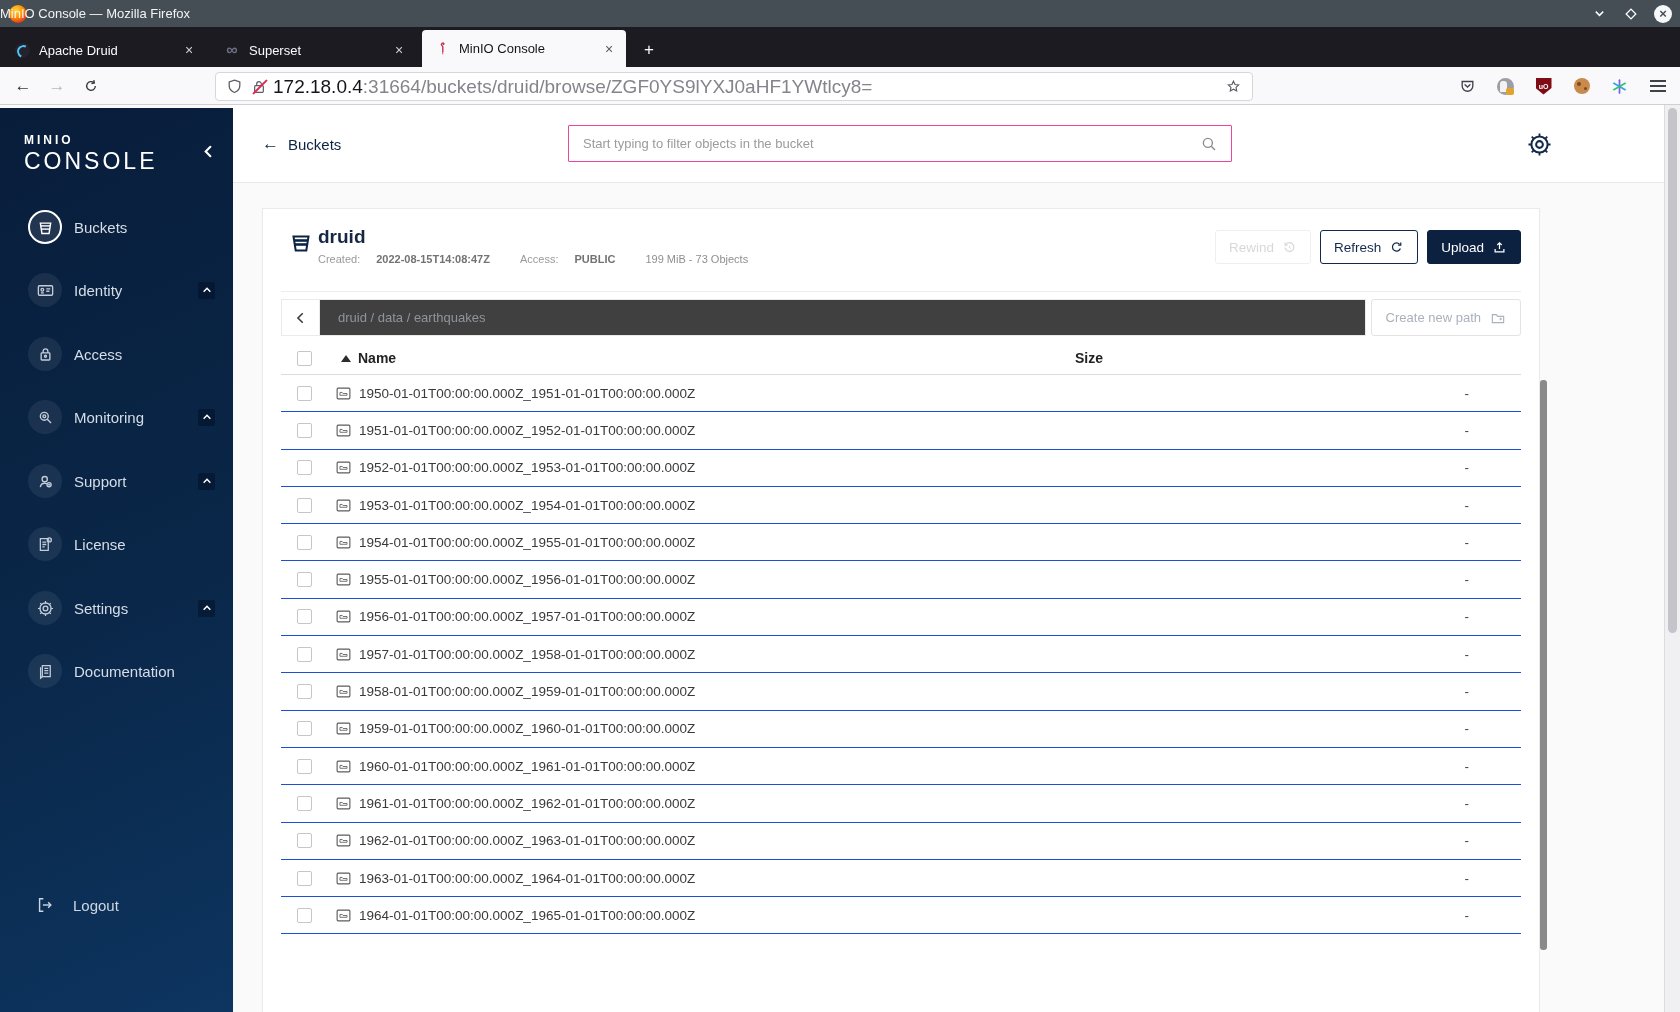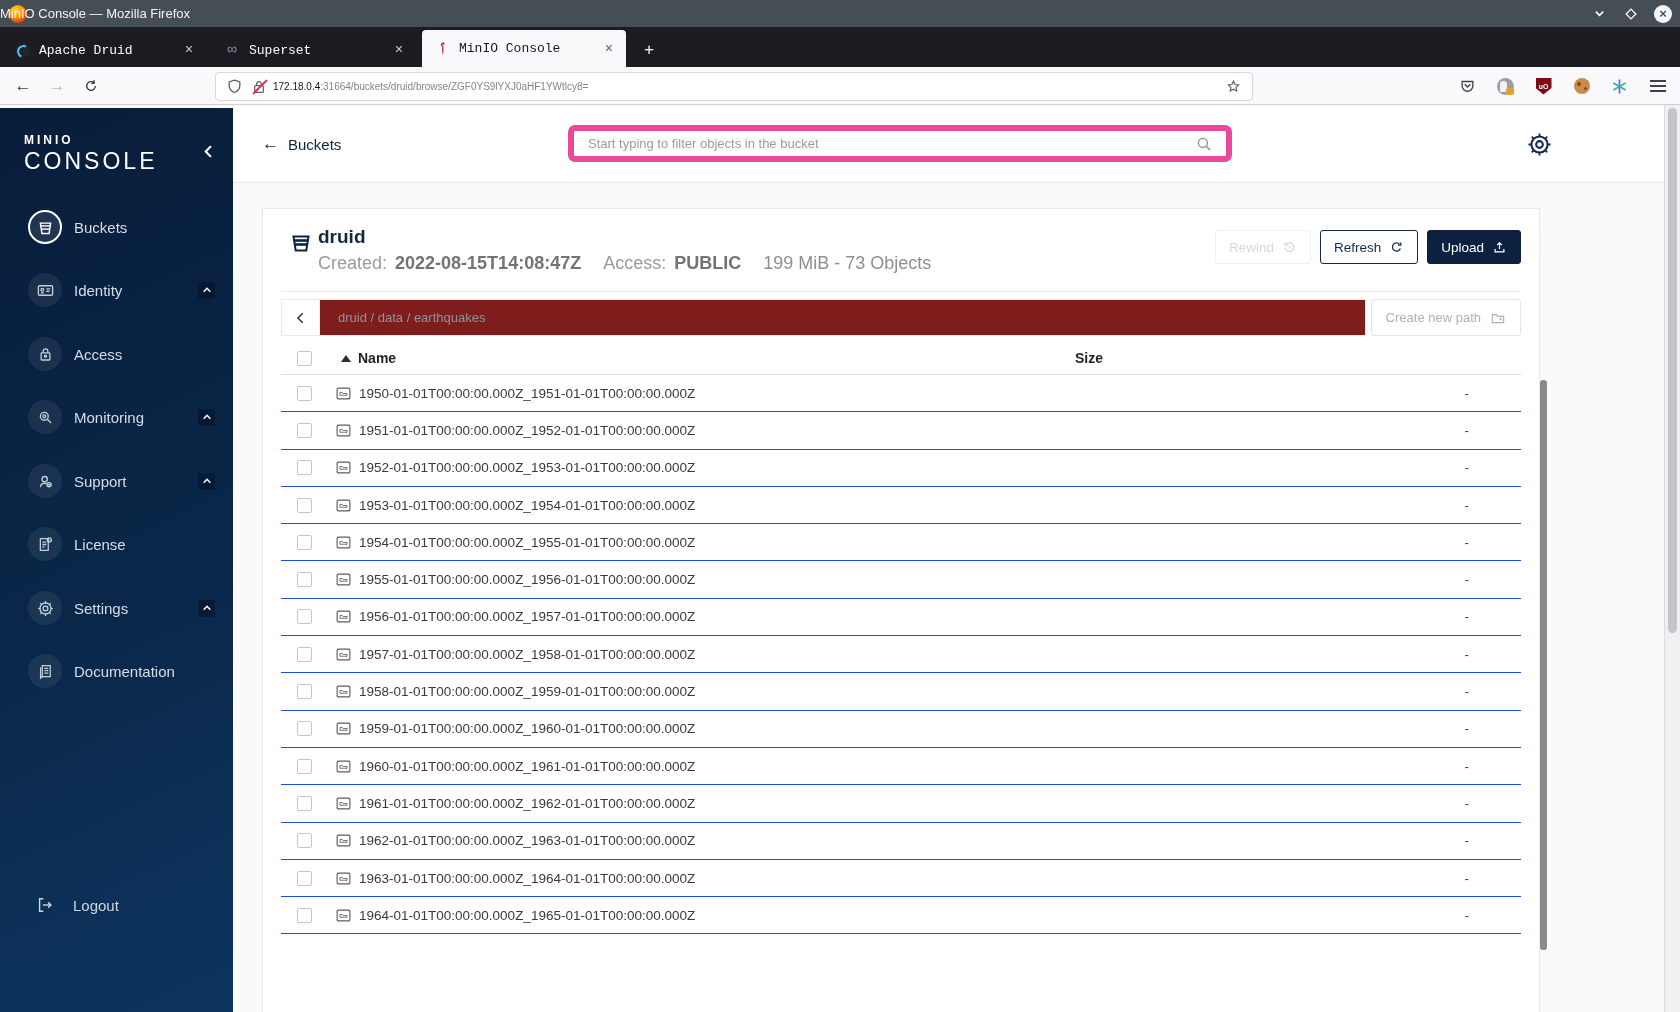--- a/index.html
+++ b/index.html
@@ -10,39 +10,39 @@
   
   .titlebar { position:absolute; top:0; left:0; width:100%; height:27px; background:#454d55; display:flex; align-items:center; }
   .ff-logo { width:18px; height:18px; border-radius:50%; margin-left:9px;
     background:radial-gradient(circle at 38% 32%, #ffd54a 0%, #ff9800 40%, #e64a19 68%, #90153c 100%); }
   .win-title { position:absolute; left:0; right:0; text-align:left; color:#f3f4f5; font-size:13px; }
   .win-controls { position:absolute; right:8px; top:0; height:27px; display:flex; align-items:center; gap:14px; }
   .wc { width:18px; height:18px; display:flex; align-items:center; justify-content:center; color:#fff; }
   .wc.close { background:#f6f7f8; border-radius:50%; color:#454d55; font-size:13px; font-weight:bold; }
 
   
-  .tabbar { position:absolute; top:27px; left:0; width:100%; height:40px; background:#1c1b22; display:flex; align-items:flex-end; padding-left:2px;font-family:Liberation Mono, monospace; }
+  .tabbar { position:absolute; top:27px; left:0; width:100%; height:40px; background:#1c1b22; display:flex; align-items:flex-end; padding-left:2px; }
   .tab { width:204px; height:34px; margin-right:6px; display:flex; align-items:center; padding:0 8px 0 12px; border-radius:4px 4px 0 0; color:#fbfbfe; font-size:13px; position:relative; }
   .tab .fav { width:16px; height:16px; margin-right:9px; flex:0 0 16px; display:flex; align-items:center; justify-content:center; }
   .tab .tlabel { flex:1; white-space:nowrap; overflow:hidden; }
   .tab .tclose { width:18px; height:18px; display:flex; align-items:center; justify-content:center; font-size:14px; color:#cfcfd8; border-radius:3px; }
   .tab.active { background:#f9f9fb; color:#15141a; height:37px; }
   .tab.active .tclose { color:#5b5b66; }
   .fav-druid { width:15px; height:15px; border-radius:50%; background:#23232e; position:relative; }
   .fav-druid::after { content:""; position:absolute; left:2px; top:2px; width:9px; height:9px; border:2px solid #4fc3f7; border-color:#4fc3f7 transparent transparent #4fc3f7; border-radius:50%; transform:rotate(-20deg); }
   .fav-superset { font-weight:bold; font-size:16px; color:#6b7280; line-height:14px; }
   .newtab { width:26px; height:26px; margin:0 0 4px 4px; display:flex; align-items:center; justify-content:center; color:#fbfbfe; font-size:17px; border-radius:4px; }
 
   
   .navbar { position:absolute; top:67px; left:0; width:100%; height:38px; background:#f9f9fb; border-bottom:1px solid #cfcfd4; display:flex; align-items:center; }
   .nav-btn { width:30px; height:28px; display:flex; align-items:center; justify-content:center; font-size:17px; color:#35363a; }
   .nav-btn.disabled { color:#b6b6bd; }
   .navbar .group-l { display:flex; align-items:center; margin-left:8px; gap:4px; }
   .urlbar { position:absolute; left:215px; top:5px; width:1038px; height:29px; background:#fff; border:1px solid #d7d7db; border-radius:4px; display:flex; align-items:center; padding:0 10px; }
-  .url-text { font-size:10px; margin-left:6px; white-space:nowrap; overflow:hidden; flex:1; }
+  .url-text { font-size:19px; margin-left:6px; white-space:nowrap; overflow:hidden; flex:1; }
   .url-host { color:#15141a; }
   .url-rest { color:#84848c; }
   .lockslash { position:relative; width:16px; height:16px; margin-left:8px; }
   .lockslash::after { content:""; position:absolute; left:-1px; top:7px; width:20px; height:2px; background:#e22850; transform:rotate(-45deg); border-radius:1px; }
   .right-icons { position:absolute; right:14px; top:0; height:38px; display:flex; align-items:center; gap:21px; }
   .ricon { width:17px; height:17px; display:flex; align-items:center; justify-content:center; }
   .ublock { width:16px; height:17px; background:#7f0c14; clip-path:polygon(0 0,100% 0,100% 62%,50% 100%,0 62%); color:#fff; font-size:7px; font-weight:bold; display:flex; align-items:center; justify-content:center; }
   .cookie { width:16px; height:16px; border-radius:50%; background:#c98a4b; position:relative; }
   .cookie::before, .cookie::after { content:""; position:absolute; border-radius:50%; background:#7c4a1e; }
   .cookie::before { width:4px; height:4px; left:3px; top:4px; }
@@ -71,45 +71,45 @@
   .chev svg { width:10px; height:10px; }
   .logout-item { position:absolute; left:0; top:775px; width:233px; height:44px; display:flex; align-items:center; cursor:pointer; color:#cfd6e0; }
   .logout-item svg { width:20px; height:20px; margin-left:35px; }
   .logout-item span { margin-left:18px; font-size:15px; }
 
   
   .main { position:absolute; left:233px; top:0; width:1447px; height:907px; }
   .page-header { position:absolute; top:0; left:0; width:100%; height:78px; background:#fff; border-bottom:1px solid #e9e9e9; }
   .back-link { position:absolute; left:29px; top:29px; display:flex; align-items:center; gap:9px; color:#0c2444; font-size:15px; font-weight:500; cursor:pointer; }
   .back-link .arr { font-size:17px; }
-  .search-box { position:absolute; left:335px; top:20px; width:664px; height:37px; border:6px solid #ec4899; border-radius:7px; background:#fff; display:flex; align-items:center; }
+  .search-box { position:absolute; left:335px; top:20px; width:664px; height:37px; border:1px solid #ec4899; border-radius:1px; background:#fff; display:flex; align-items:center; }
   .search-box input { flex:1; border:0; outline:none; font-size:13px; color:#333; padding:0 14px; font-family:"Liberation Sans",sans-serif; background:transparent; }
   .search-box input::placeholder { color:#9b9b9b; }
   .search-box svg { width:18px; height:18px; margin-right:13px; color:#8c8c8c; flex:0 0 18px; }
   .hdr-gear { position:absolute; right:127px; top:26px; width:27px; height:27px; color:#12294d; cursor:pointer; }
 
   
   .content { position:absolute; top:79px; left:0; width:100%; height:828px; overflow:hidden; }
   .card { position:absolute; left:29px; top:24px; width:1278px; height:980px; background:#fff; border:1px solid #eaeaea; box-shadow:0 1px 2px rgba(0,0,0,0.03); padding:0 18px; }
   .bucket-head { position:relative; height:83px; border-bottom:1px solid #ededed; }
   .bucket-ic { position:absolute; left:8px; top:22px; width:24px; height:24px; color:#0c2444; }
   .bucket-title { position:absolute; left:37px; top:17px; font-size:19px; font-weight:bold; color:#152741; }
-  .bucket-meta { position:absolute; left:37px; top:44px; font-size:18px; color:#9a9a9a; display:flex; gap:8px; align-items:center; }
+  .bucket-meta { position:absolute; left:37px; top:44px; font-size:11px; color:#9a9a9a; display:flex; gap:16px; align-items:center; }
   .bucket-meta b { color:#737373; margin-right:14px; }
   .bucket-meta .usage { color:#8f8f8f; }
   .head-actions { position:absolute; right:0; top:21px; display:flex; gap:9px; }
   .btn { height:34px; border-radius:3px; font-size:13.5px; display:flex; align-items:center; gap:8px; padding:0 13px; cursor:pointer; background:#fff; font-family:"Liberation Sans",sans-serif; }
   .btn svg { width:15px; height:15px; }
   .btn.disabled { border:1px solid #efefef; color:#d8d8d8; cursor:default; }
   .btn.outline { border:1px solid #12294d; color:#12294d; }
   .btn.primary { border:1px solid #0c2040; background:#0c2040; color:#fff; }
 
   
   .browse-row { position:relative; margin-top:7px; height:37px; }
-  .crumb-box { position:absolute; left:0; top:0; width:1085px; height:37px; border:1px solid #eaeaea; background:#7f1d1d; display:flex; align-items:center; }
+  .crumb-box { position:absolute; left:0; top:0; width:1085px; height:37px; border:1px solid #eaeaea; background:#404040; display:flex; align-items:center; }
   .crumb-back { width:38px; height:100%; border-right:1px solid #eaeaea; background:#fff; display:flex; align-items:center; justify-content:center; color:#3c3c3c; cursor:pointer; }
   .crumb-back svg { width:14px; height:14px; }
   .crumb-path { margin-left:18px; font-size:13px; color:#8f949c; cursor:pointer; }
   .create-path { position:absolute; right:0; top:0; height:37px; border:1px solid #e3e3e3; border-radius:3px; background:#fff; color:#aab1bb; font-size:13px; display:flex; align-items:center; gap:9px; padding:0 14px; cursor:pointer; }
   .create-path svg { width:16px; height:16px; }
 
   
   .thead { display:grid; grid-template-columns:46px 360px 480px 1fr; height:33px; margin-top:6px; border-bottom:1px solid #dcdcdc; align-items:center; font-size:14px; font-weight:bold; color:#232323; }
   .cell-check { display:flex; align-items:center; justify-content:center; }
   .cb { width:15px; height:15px; border:1px solid #c6c6c6; border-radius:2px; background:#fff; display:inline-block; }

